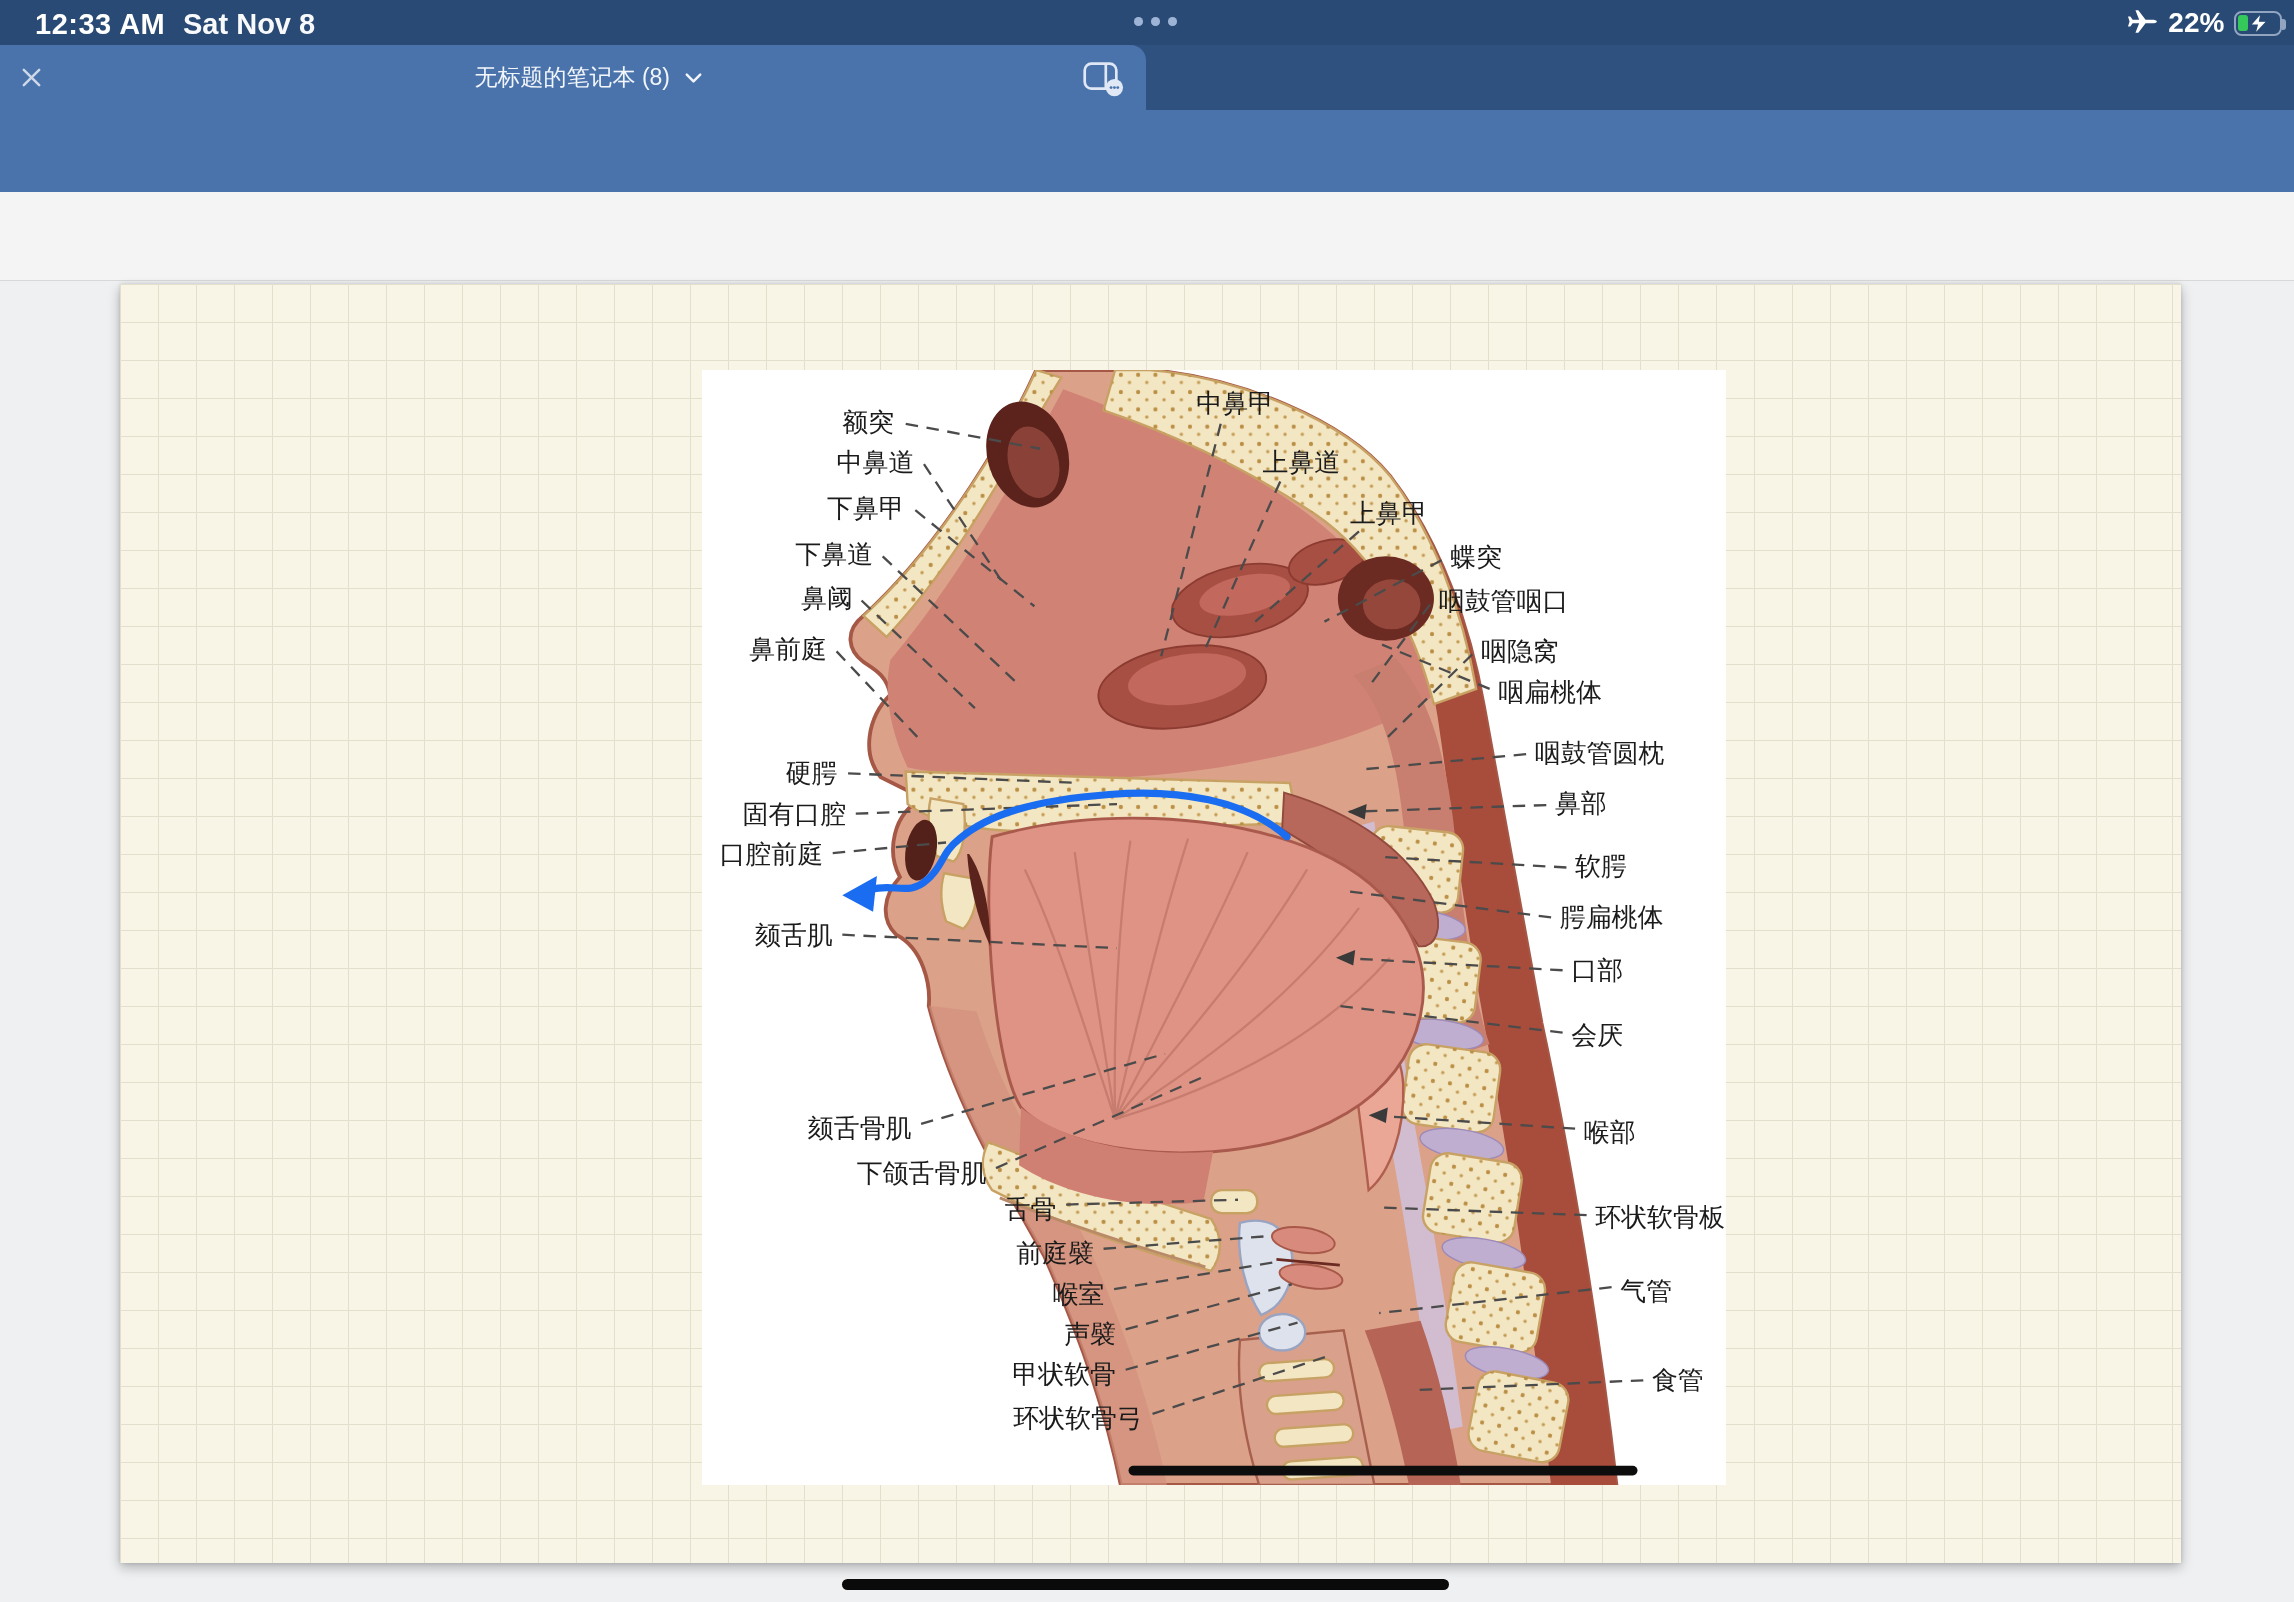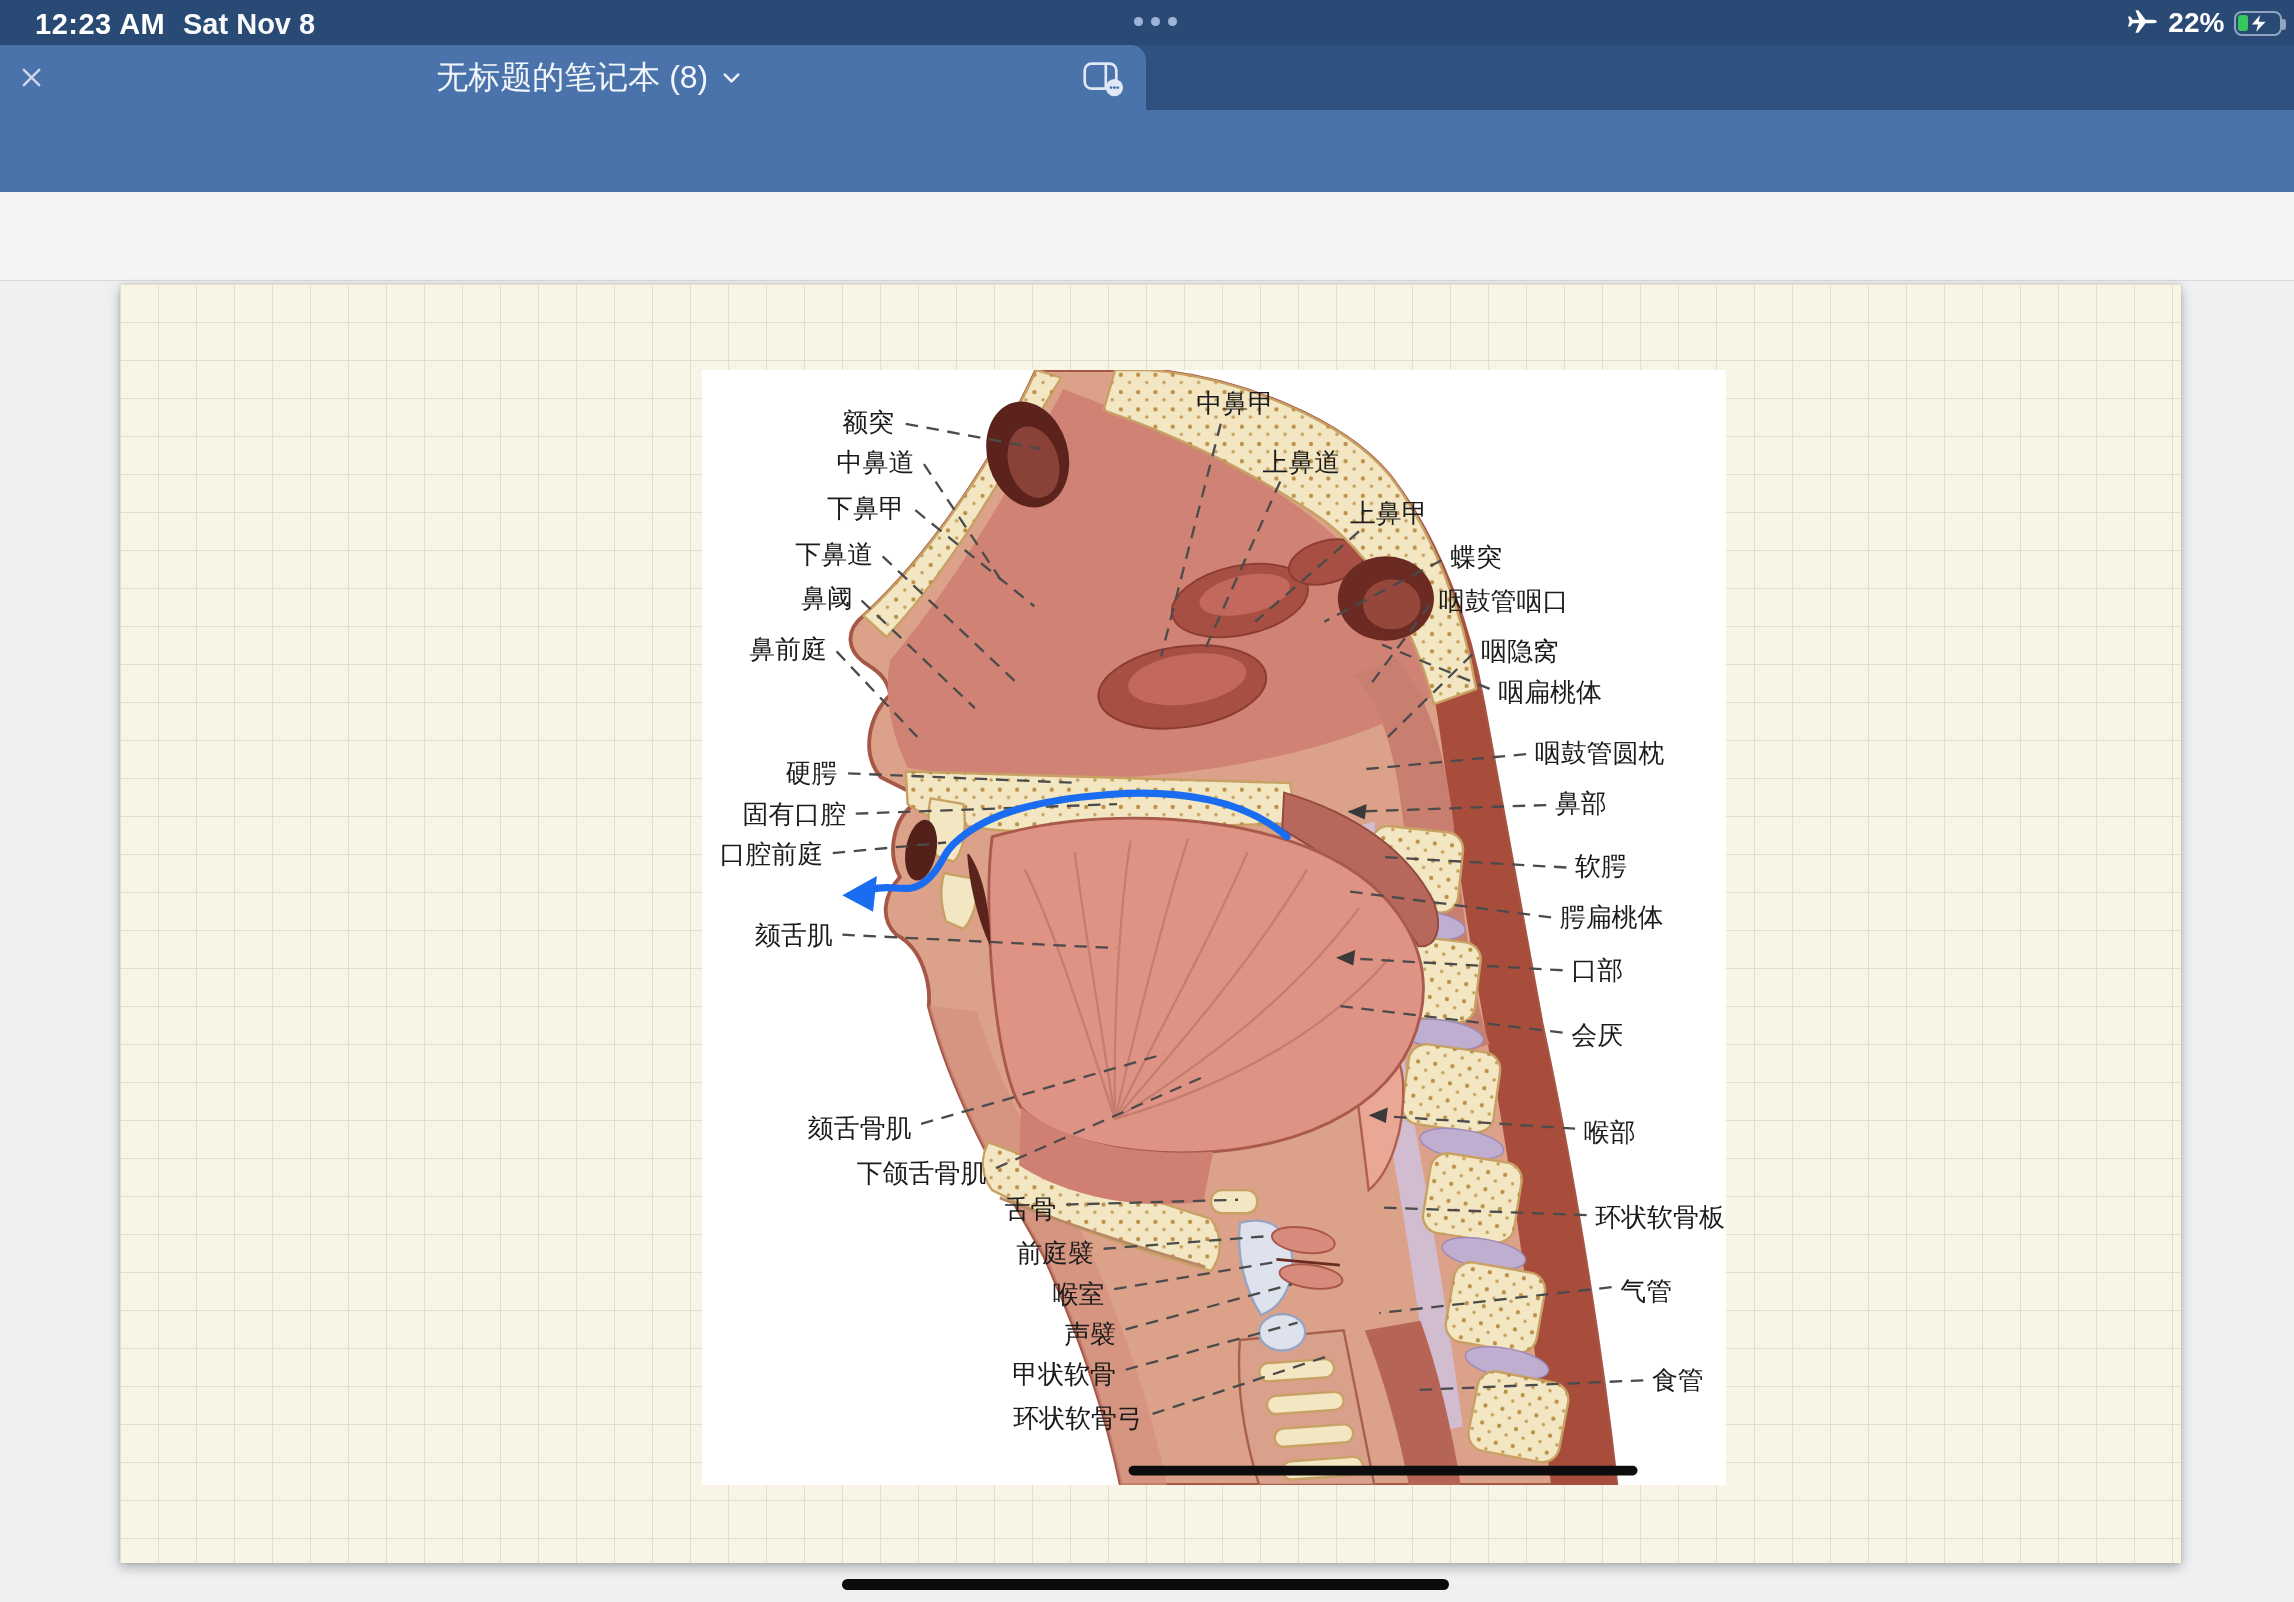--- a/index.html
+++ b/index.html
@@ -15,21 +15,21 @@
   .sb-right{position:absolute;right:12px;top:5.8px;display:flex;align-items:center;gap:9.6px;}
   .sb-batt-pct{font-size:28px;font-weight:700;}
   .batt{position:relative;width:48px;height:25px;border:2.4px solid #91a4c0;border-radius:7.7px;}
   .batt-fill{position:absolute;left:1.9px;top:1.9px;width:10.6px;height:16.3px;border-radius:2.9px;background:#35c85b;}
   .batt-nub{position:absolute;right:-5.8px;top:6.7px;width:3.8px;height:10.6px;border-radius:0 2.9px 2.9px 0;background:#91a4c0;}
   .batt-bolt{position:absolute;left:13.4px;top:0px;}
   
   .tabbar{position:absolute;left:0;top:45px;width:2294px;height:65px;background:#2e5180;}
   .tab{position:absolute;left:0;top:0;width:1146px;height:65px;background:#4b73ab;border-radius:0 15.4px 0 0;}
   .tab-close{position:absolute;left:19px;top:20px;width:25px;height:25px;}
-  .tab-title{position:absolute;left:0;top:0;width:1146px;height:65px;display:flex;align-items:center;justify-content:center;gap:11.5px;color:#f2f6fb;font-size:32px;padding-left:33px;}
+  .tab-title{position:absolute;left:0;top:0;width:1146px;height:65px;display:flex;align-items:center;justify-content:center;gap:11.5px;color:#f2f6fb;font-size:23px;padding-left:33px;}
   .tab-split{position:absolute;right:21px;top:9.6px;width:48px;height:46px;}
   
   .toolbar{position:absolute;left:0;top:110px;width:2294px;height:82px;background:#4b73ab;}
   .tb-icon{position:absolute;top:128px;width:46px;height:46px;}
   .pen-circle{position:absolute;left:968px;top:118px;width:65px;height:65px;border-radius:50%;background:#b6cfec;}
   
   .toolsrow{position:absolute;left:0;top:192px;width:2294px;height:89px;background:#f4f4f4;border-bottom:1.4px solid #d8d8d8;}
   .tl-icon{position:absolute;top:207px;width:54px;height:54px;}
   .tl-divider{position:absolute;top:209px;width:1.4px;height:50px;background:#d2d2d4;}
   .pen-sel-bg{position:absolute;left:298px;top:199px;width:69px;height:69px;border-radius:50%;background:#d9e8fb;}
@@ -54,21 +54,21 @@
   .home-indicator{position:absolute;left:842px;top:1298px;width:607px;height:10.6px;border-radius:5.8px;background:#0a0a0a;}
   .bone{fill:#f3e6c2;stroke:#c8a164;stroke-width:2.5;}
   .dots-ov{fill:url(#bonedots);stroke:none;}
 </style>
 </head>
 <body>
 
 <div class="screen">
 
   <div class="statusbar">
-    <div class="sb-time">12:23 AM</div>
+    <div class="sb-time">12:33 AM</div>
     <div class="sb-date">Sat Nov 8</div>
     <div class="sb-dots">
         <span></span>
         <span></span>
         <span></span>
       </div>
     <div class="sb-right">
       <span>
         <svg width="31" height="31" viewBox="0 0 30 30">
             <path fill="#fff" d="M28,15c0,-1.2 -2.6,-1.8 -4.5,-1.8l-6.5,0 -7,-9.2 -2.8,0 3.6,9.2 -6.3,0 -2.2,-3 -2.3,0 1.5,4.8 -1.5,4.8 2.3,0 2.2,-3 6.3,0 -3.6,9.2 2.8,0 7,-9.2 6.5,0c1.9,0 4.5,-0.6 4.5,-1.8z"></path>

